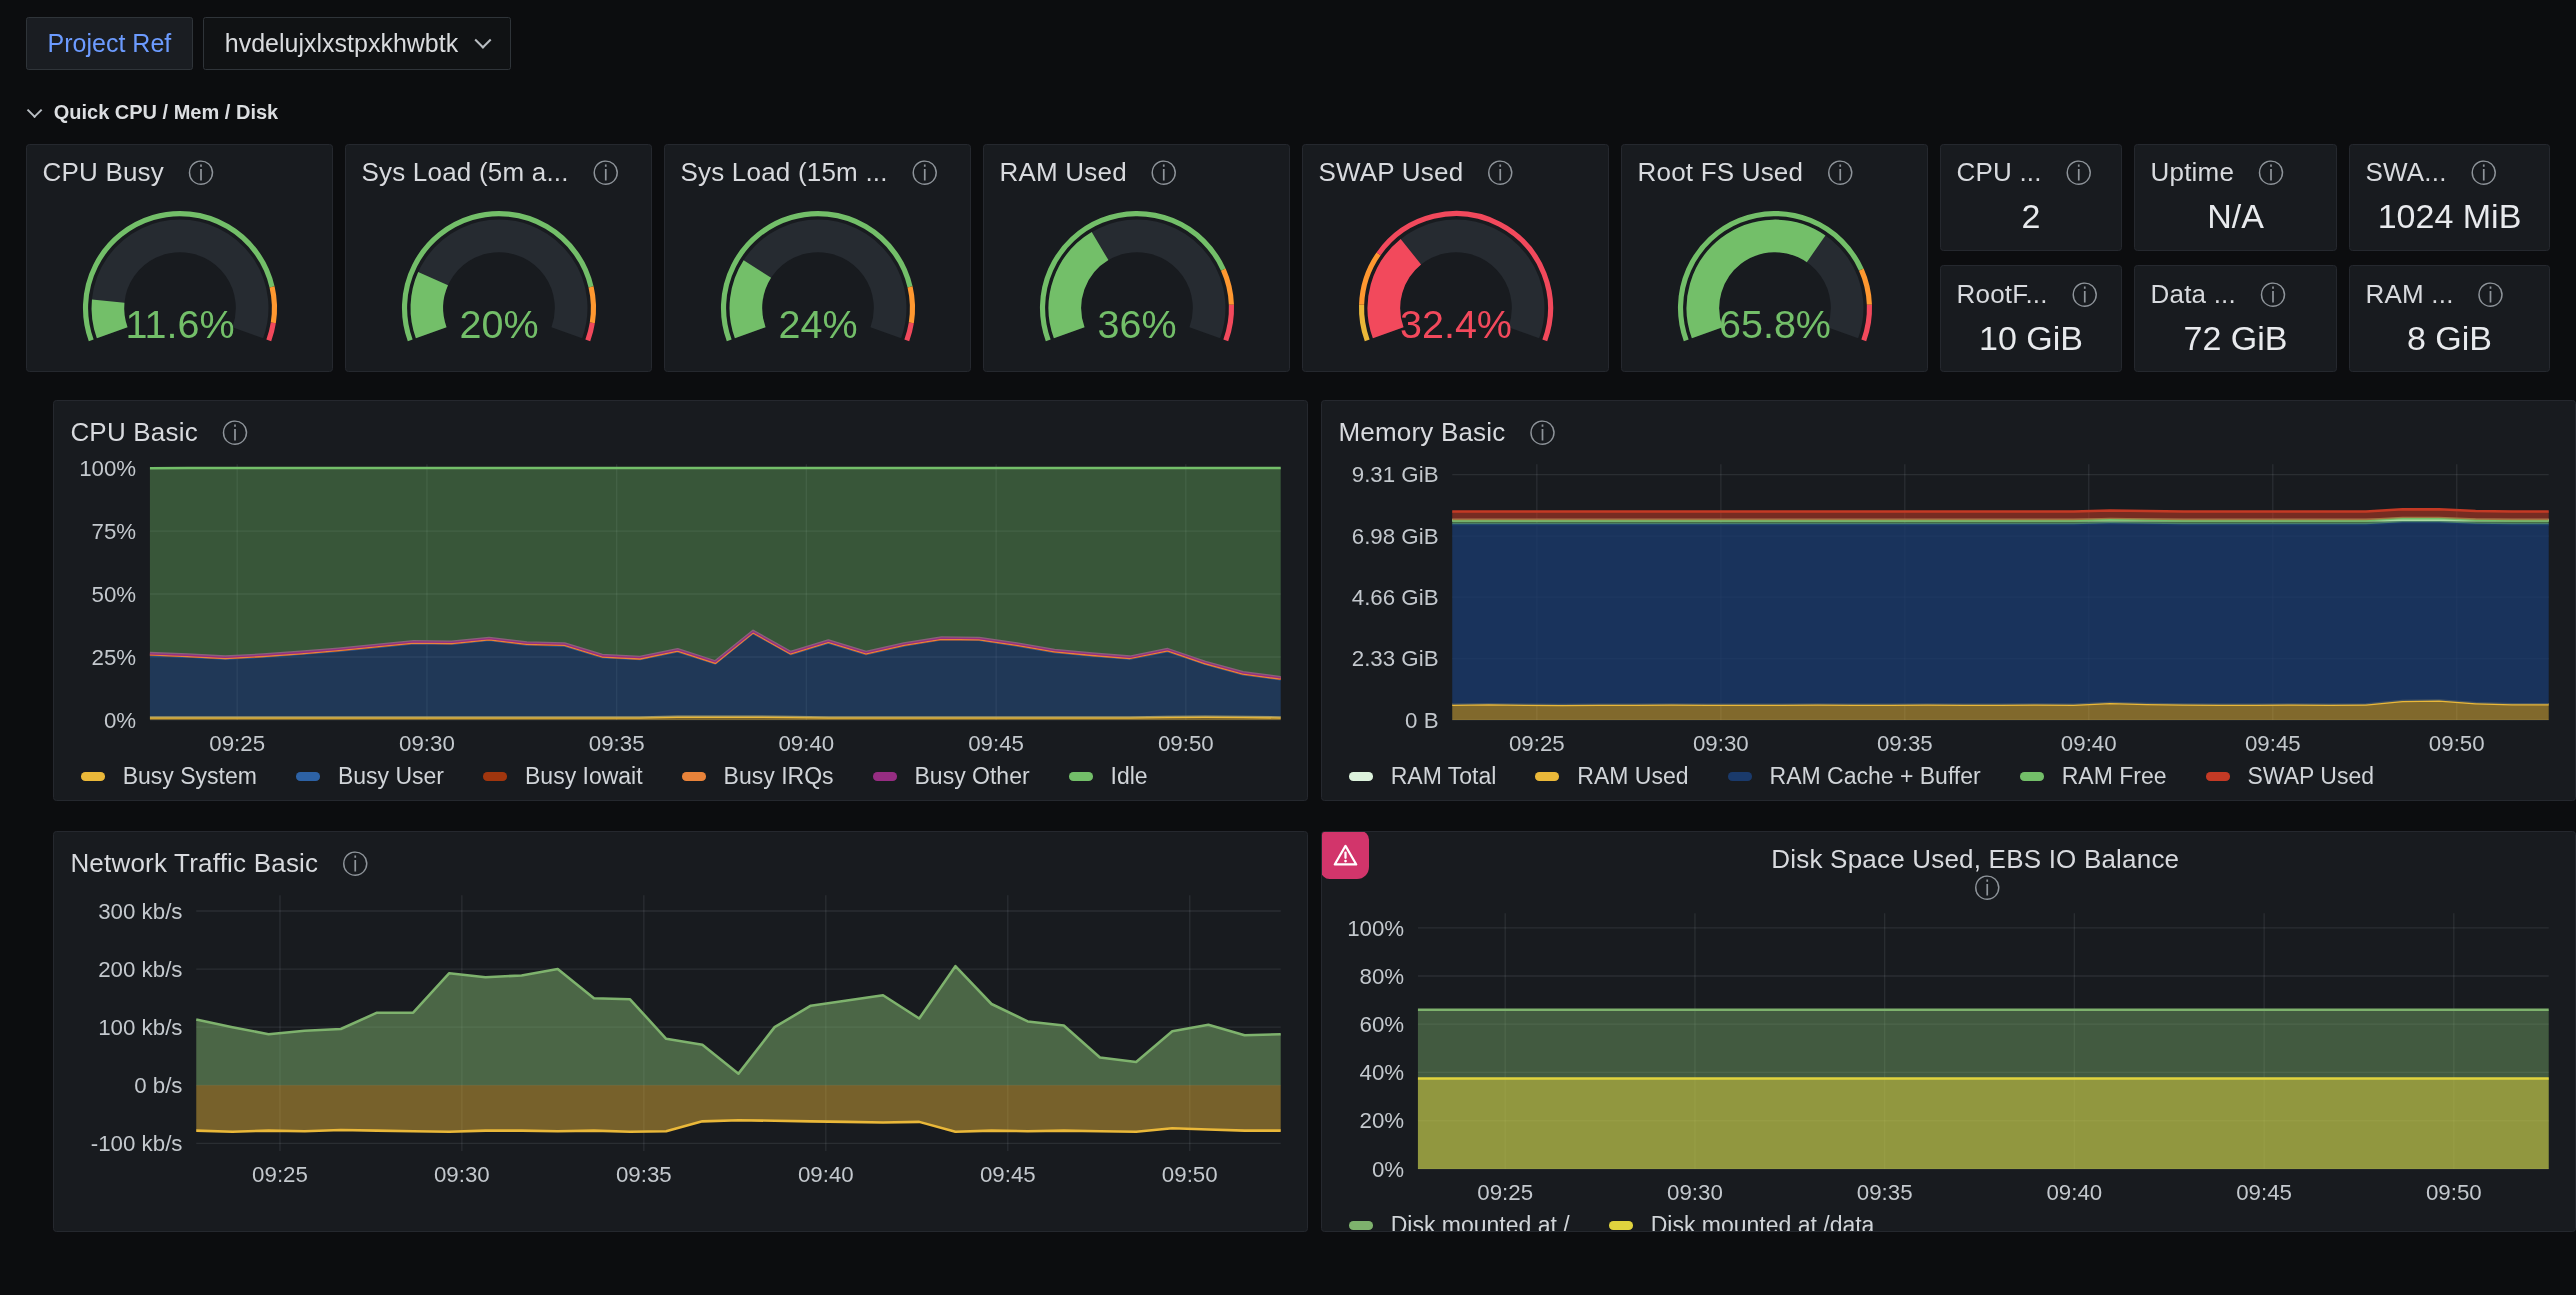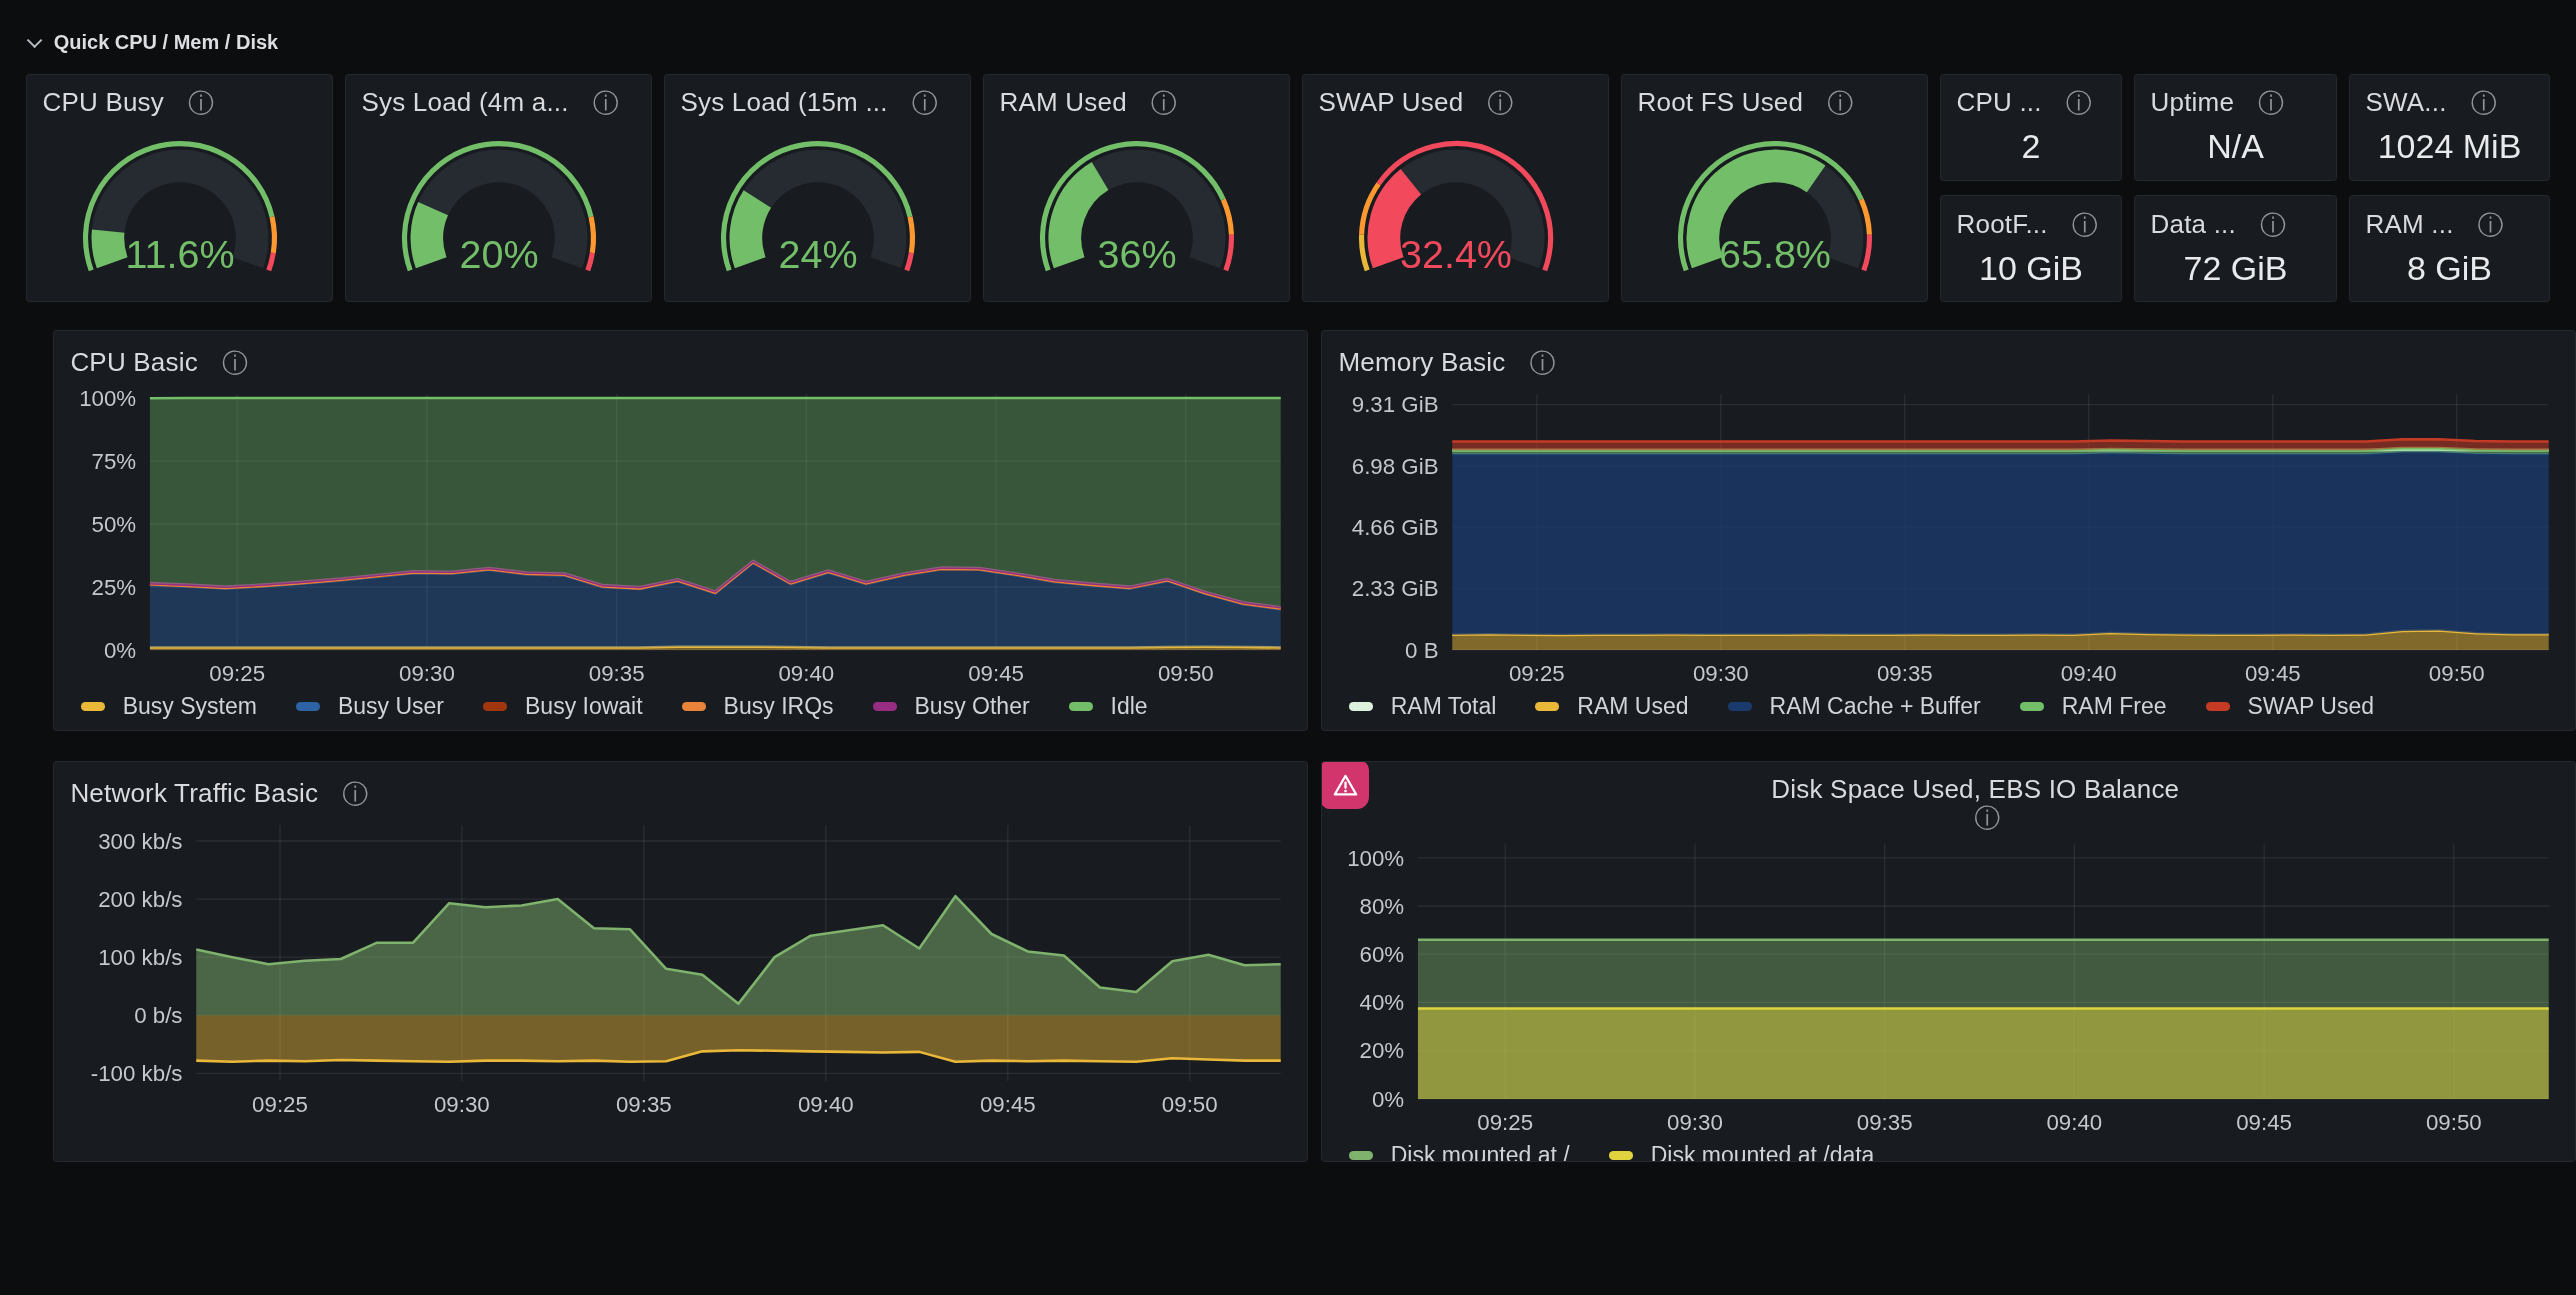--- a/index.html
+++ b/index.html
@@ -48,20 +48,29 @@
   .legend{display:flex;align-items:center;gap:39px;padding:6.9px 13.7px 3.4px 13.7px;flex:none;}
   .legend-item{display:flex;align-items:center;gap:18px;font-size:23px;color:#d0d4d8;cursor:pointer;white-space:nowrap;}
   .swatch{width:24px;height:8.6px;border-radius:4.3px;display:inline-block;flex:none;}
   .alert-badge{position:absolute;left:-0.9px;top:-0.9px;width:48px;height:48px;background:#d2356b;
     border-radius:3.4px 8.6px 12px 8.6px;display:flex;align-items:center;justify-content:center;z-index:2;}
 </style>
 </head>
 <body>
 
 <div class="page">
+  <div class="topbar">
+    <div class="tb-btn project-ref">
+      <span>Project Ref</span>
+    </div>
+    <div class="tb-btn project-select">
+      <span>hvdelujxlxstpxkhwbtk</span>
+      <span class="chev"></span>
+    </div>
+  </div>
 
   <div class="section-header">
     <span class="chev"></span>
     <span>Quick CPU / Mem / Disk</span>
   </div>
 
   <div class="quick-grid" id="quick-row">
       <div class="panel gauge-panel">
        <div class="panel-header">
          <span class="panel-title">CPU Busy</span>
@@ -71,21 +80,21 @@
           <path d="M71.07 148.73 A84 84 0 1 1 228.93 148.73" stroke="#262b31" stroke-width="38" fill="none"></path>
           <path d="M46.63 157.62 A110 110 0 1 1 257.18 95.26" stroke="#73BF69" stroke-width="6" fill="none"></path>
           <path d="M257.18 95.26 A110 110 0 0 1 258.65 137.21" stroke="#FF9830" stroke-width="6" fill="none"></path>
           <path d="M258.65 137.21 A110 110 0 0 1 253.37 157.62" stroke="#F2495C" stroke-width="6" fill="none"></path>
           <path d="M71.07 148.73 A84 84 0 0 1 66.39 111.92" stroke="#73BF69" stroke-width="38" fill="none"></path>
           <text x="150" y="155" text-anchor="middle" fill="#73BF69" font-size="46" font-weight="500" class="gauge-value">11.6%</text>
         </svg>
      </div>
       <div class="panel gauge-panel">
        <div class="panel-header">
-         <span class="panel-title">Sys Load (4m a...</span>
+         <span class="panel-title">Sys Load (5m a...</span>
          <span class="info-icon">ⓘ</span>
        </div>
        <svg class="gauge-svg" width="258" height="146" viewBox="0 0 300 170">
           <path d="M71.07 148.73 A84 84 0 1 1 228.93 148.73" stroke="#262b31" stroke-width="38" fill="none"></path>
           <path d="M46.63 157.62 A110 110 0 1 1 257.18 95.26" stroke="#73BF69" stroke-width="6" fill="none"></path>
           <path d="M257.18 95.26 A110 110 0 0 1 258.65 137.21" stroke="#FF9830" stroke-width="6" fill="none"></path>
           <path d="M258.65 137.21 A110 110 0 0 1 253.37 157.62" stroke="#F2495C" stroke-width="6" fill="none"></path>
           <path d="M71.07 148.73 A84 84 0 0 1 73.26 85.83" stroke="#73BF69" stroke-width="38" fill="none"></path>
           <text x="150" y="155" text-anchor="middle" fill="#73BF69" font-size="46" font-weight="500" class="gauge-value">20%</text>
         </svg>

